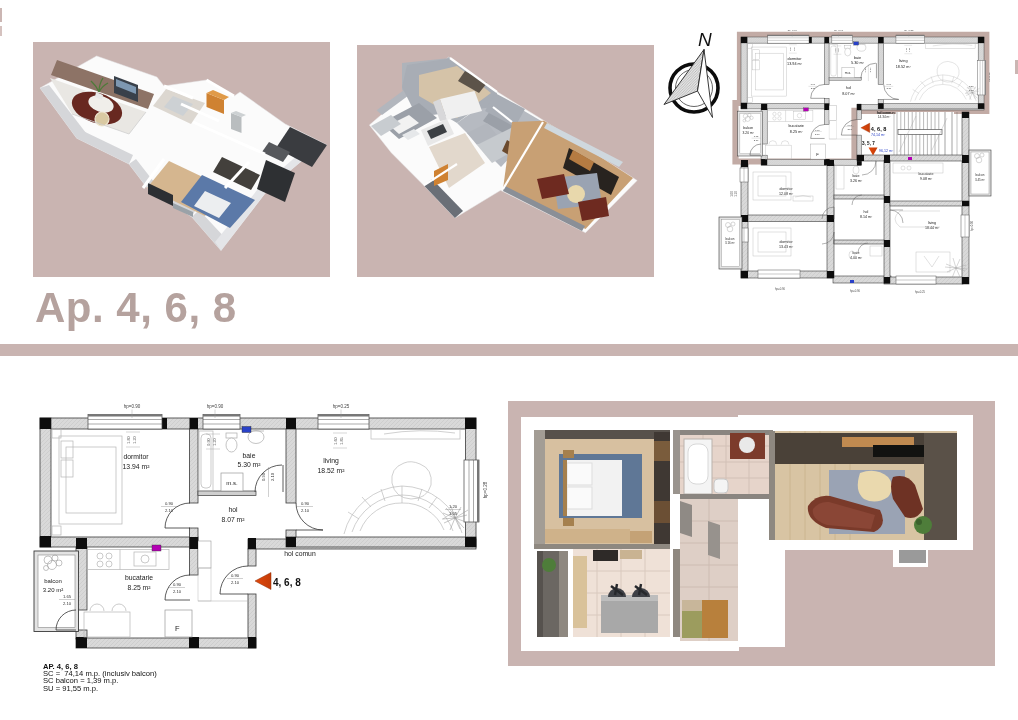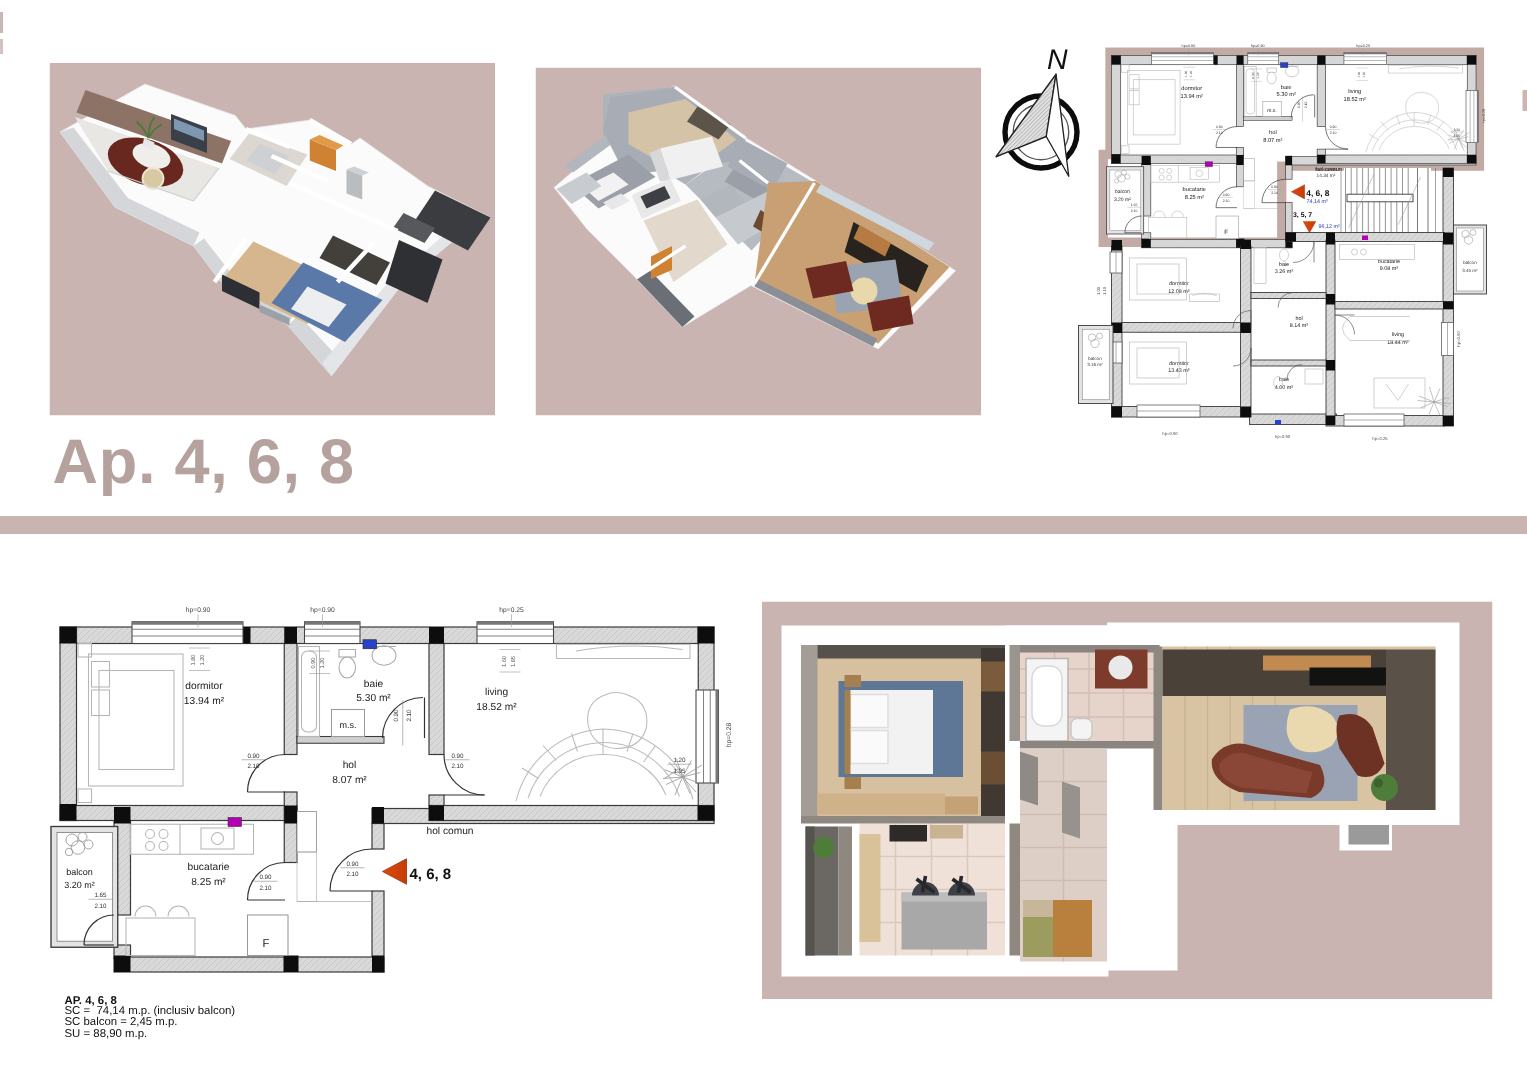--- a/index.html
+++ b/index.html
@@ -680,22 +680,22 @@
 
     <rect x="152" y="545" width="9" height="6" fill="#b400b4" stroke="#333" stroke-width="0.4"></rect>
 
     <rect x="242" y="426.5" width="9" height="6" fill="#2941c8" stroke="#222" stroke-width="0.4"></rect>
   </g>
 </svg>
 
 <div class="abs" style="left:43px;top:663px;font-size:7.6px;line-height:7.2px;color:#111;">
   <div style="font-weight:bold;">AP. 4, 6, 8</div>
   <div>SC =&nbsp; 74,14 m.p. (inclusiv balcon)</div>
-  <div>SC balcon = 2,45 m.p.</div>
-  <div>SU = 88,90 m.p.</div>
+  <div>SC balcon = 1,39 m.p.</div>
+  <div>SU = 91,55 m.p.</div>
 </div>
 
 <svg class="abs" style="left:508px;top:401px" width="487" height="265" viewBox="0 0 487 265">
   <rect x="0" y="0" width="487" height="265" fill="#c9b4b1"></rect>
   <g id="topview">
 
     <rect x="13" y="16" width="218" height="234" fill="#ffffff"></rect>
 
     <rect x="162" y="16" width="115" height="230" fill="#ffffff"></rect>
 

